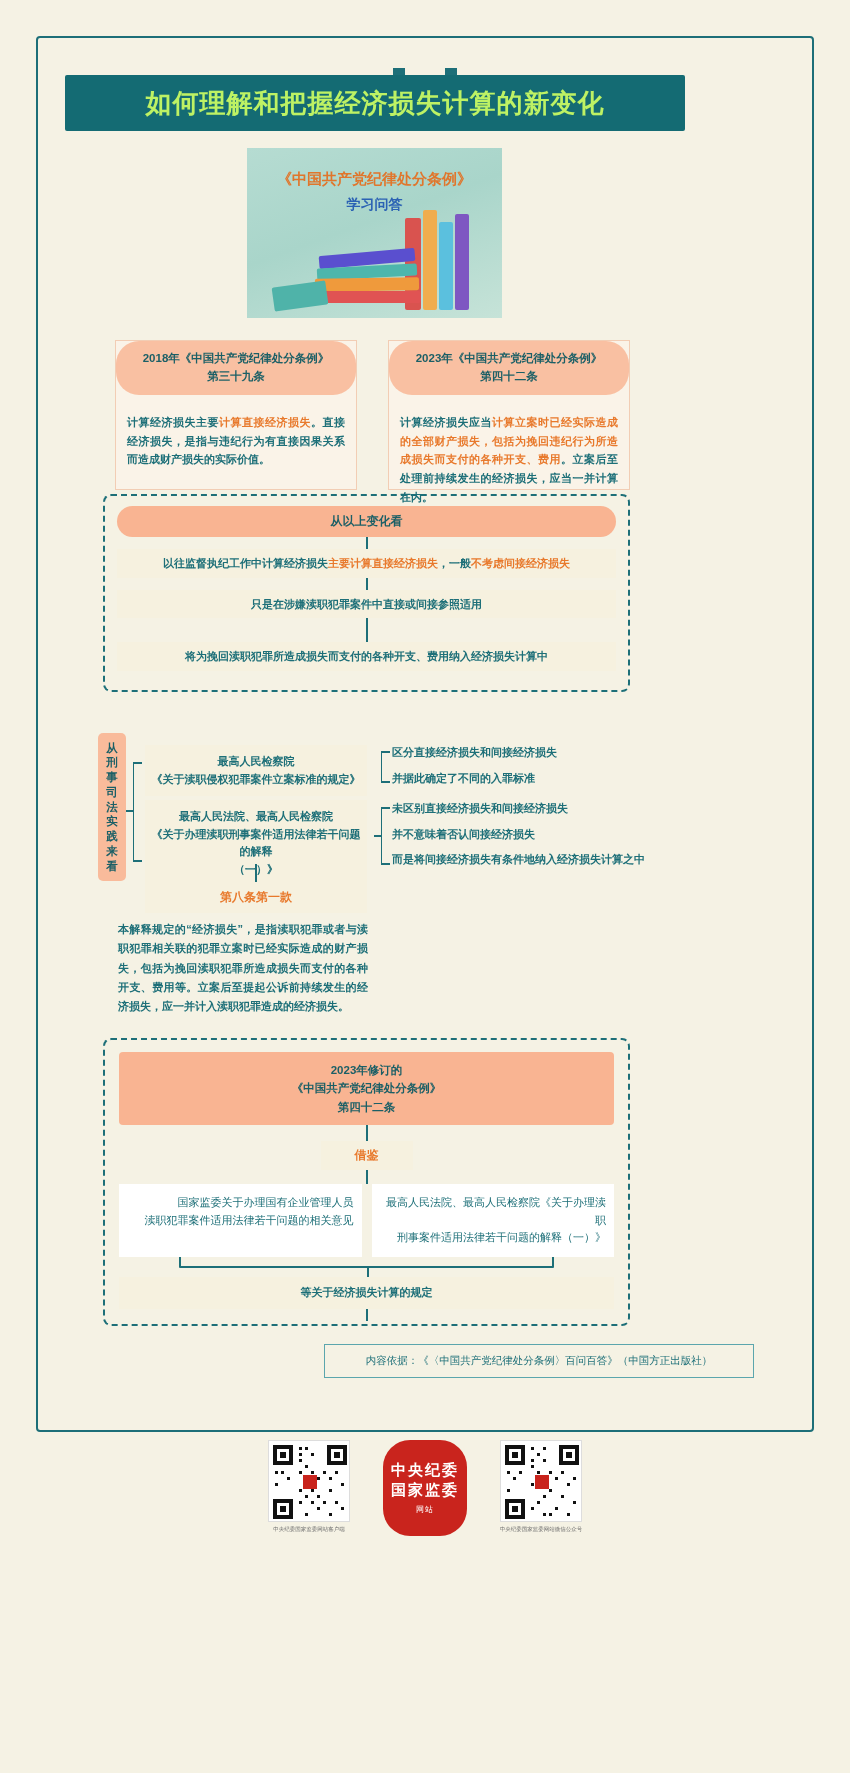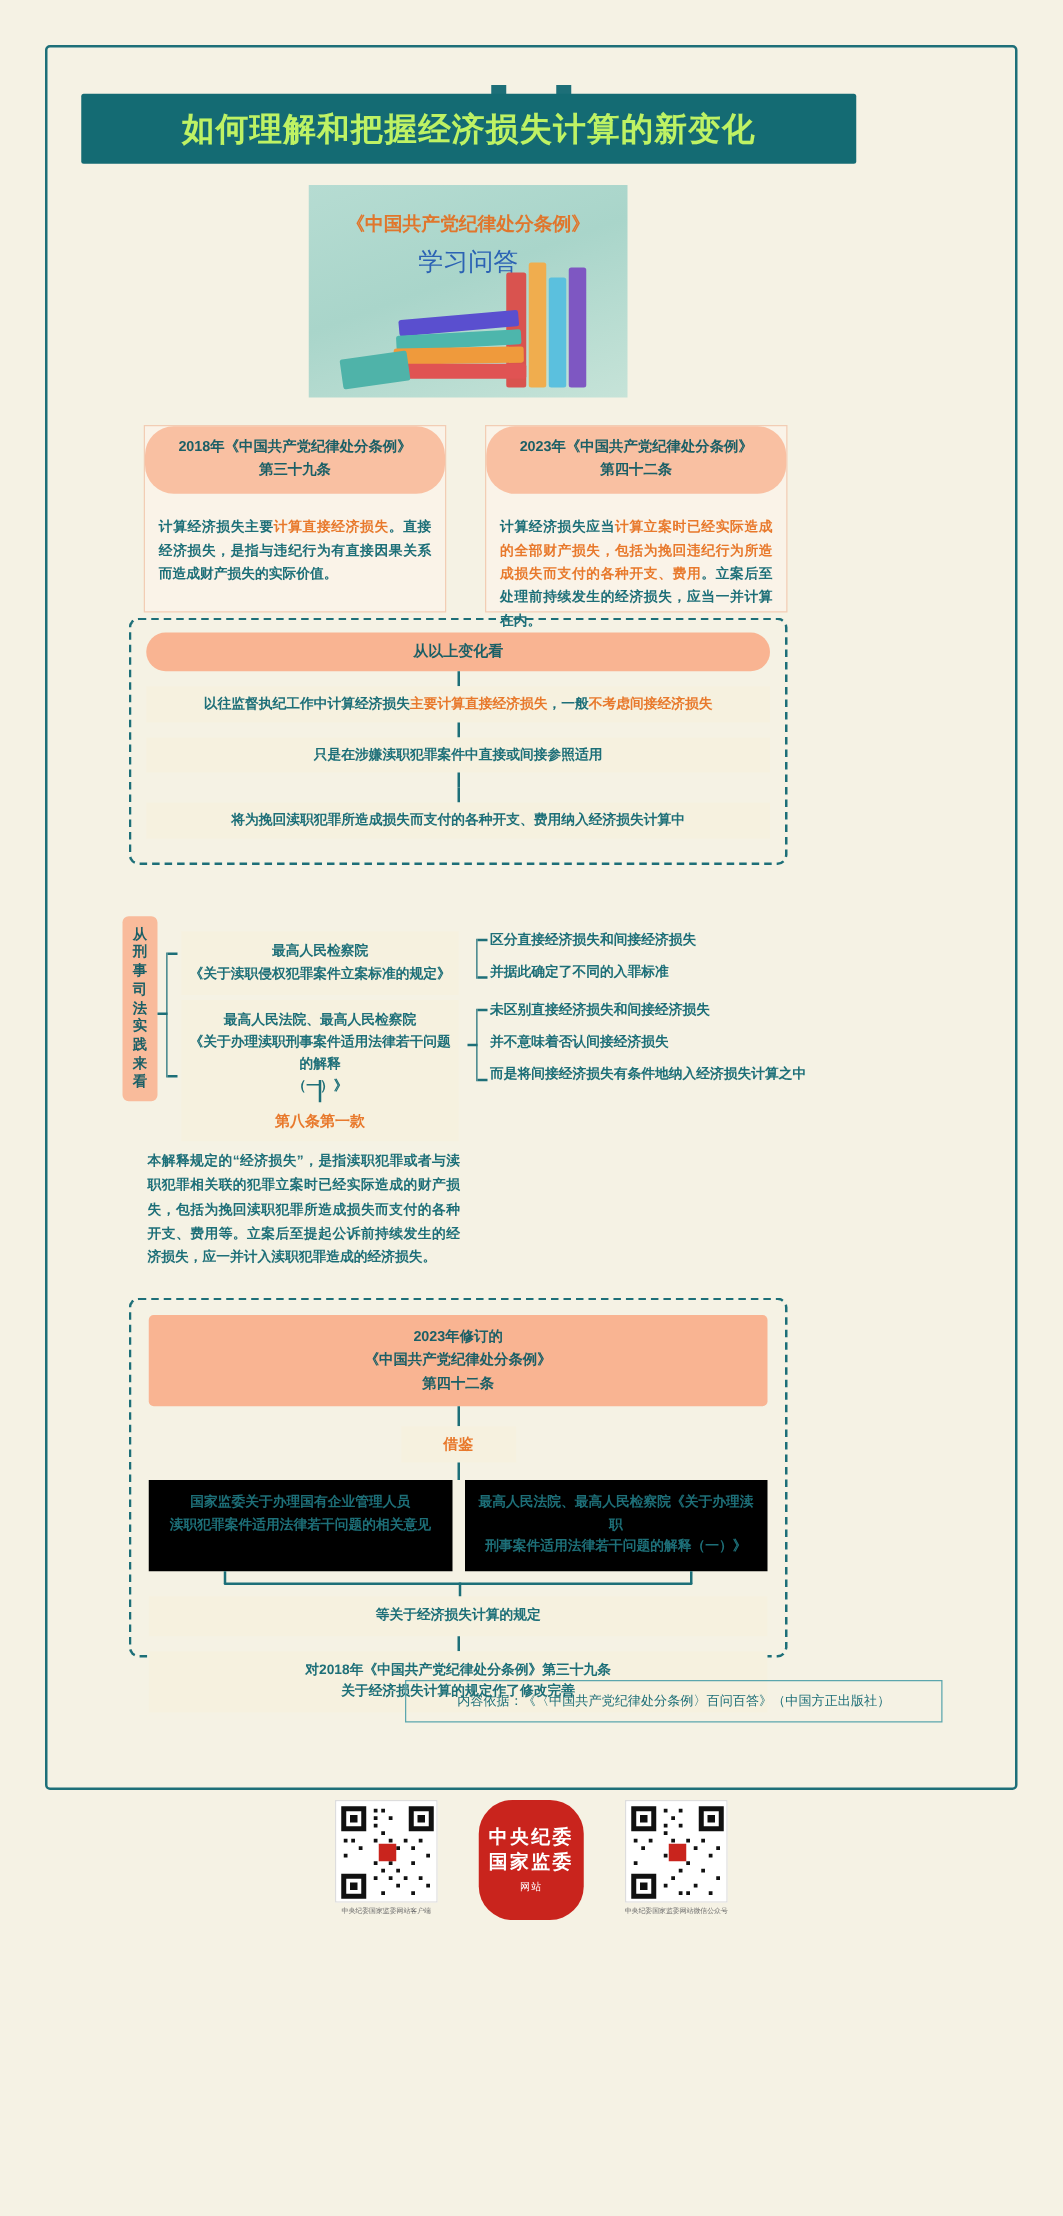--- a/index.html
+++ b/index.html
@@ -51,21 +51,21 @@
     background: linear-gradient(160deg,#b6dcd2 0%,#a9d5ca 45%,#c6e3d8 100%);
     overflow: hidden;
   }
   #book-image .bt1 {
     position: absolute; top: 22px; left: 0; right: 0; text-align: center;
     color: #e0762c; font-size: 15px; font-weight: bold;
     font-family: "Liberation Serif", serif;
   }
   #book-image .bt2 {
     position: absolute; top: 48px; left: 0; right: 0; text-align: center;
-    color: #2b62b4; font-size: 20px; font-weight: normal;
+    color: #2b62b4; font-size: 14px; font-weight: bold;
     font-family: "Liberation Serif", serif;
   }
   .bk { position:absolute; border-radius:2px; }
 
   
   .article-box { position: absolute; width: 242px; background:#faf3e8;
                  border:1px solid #f2cdb4; }
   #box-2018 { left: 115px; top: 340px; height: 150px; }
   #box-2023 { left: 388px; top: 340px; height: 150px; }
   .article-head {
@@ -134,21 +134,21 @@
   }
   #b2-head {
     background: #f9b492; border-radius: 4px; text-align: center;
     font-size: 11.5px; font-weight: bold; padding: 9px 0; line-height: 1.6; color:#1b5f66;
   }
   #jianjian {
     background: #f6f1df; text-align: center; font-size: 12px;
     font-weight: bold; color: #e8792c; padding: 6px 0; width: 92px; margin: 0 auto;
   }
   .b2-col {
-    background: #000000; font-size: 11px; font-weight: bold; text-align: center;
+    background: #ffffff; font-size: 11px; font-weight: normal; text-align: right;
     line-height: 1.6; padding: 10px 8px; color: #1d6f78;
   }
   .b2-row { background: #f6f1df; text-align:center; font-size: 11px; font-weight: bold;
             line-height: 1.6; padding: 7px 4px; color: #1d6f78; }
 
   
   #source-note {
     position: absolute; left: 324px; top: 1344px; width: 430px; height: 34px;
     border: 1px solid #5ba6ad; display: flex; align-items: center;
     justify-content: center; font-size: 10.5px; color: #1d6f78;
@@ -308,24 +308,20 @@
     </div>
 
     <div style="position:relative;height:20px;">
       <div style="position:absolute;left:60px;right:60px;top:9px;height:2px;background:#1d6f78;border-radius:2px;"></div>
       <div style="position:absolute;left:60px;top:0;width:2px;height:10px;background:#1d6f78;"></div>
       <div style="position:absolute;right:60px;top:0;width:2px;height:10px;background:#1d6f78;"></div>
       <div style="position:absolute;left:50%;top:9px;width:2px;height:11px;background:#1d6f78;"></div>
     </div>
     <div class="b2-row">等关于经济损失计算的规定</div>
     <div class="connector" style="height:12px;"></div>
-    <div class="b2-row">
-      <div>对2018年《中国共产党纪律处分条例》第三十九条</div>
-      <div>关于经济损失计算的规定作了修改完善</div>
-    </div>
   </div>
 
   <div id="source-note">内容依据：《〈中国共产党纪律处分条例〉百问百答》（中国方正出版社）</div>
 
   <div id="qr-footer">
     <div class="qr-item">
       <div class="qr-img">
         <svg width="82" height="82" viewBox="0 0 82 82" aria-hidden="true">
           <rect width="82" height="82" fill="#fff"></rect>
           <g fill="#111">

